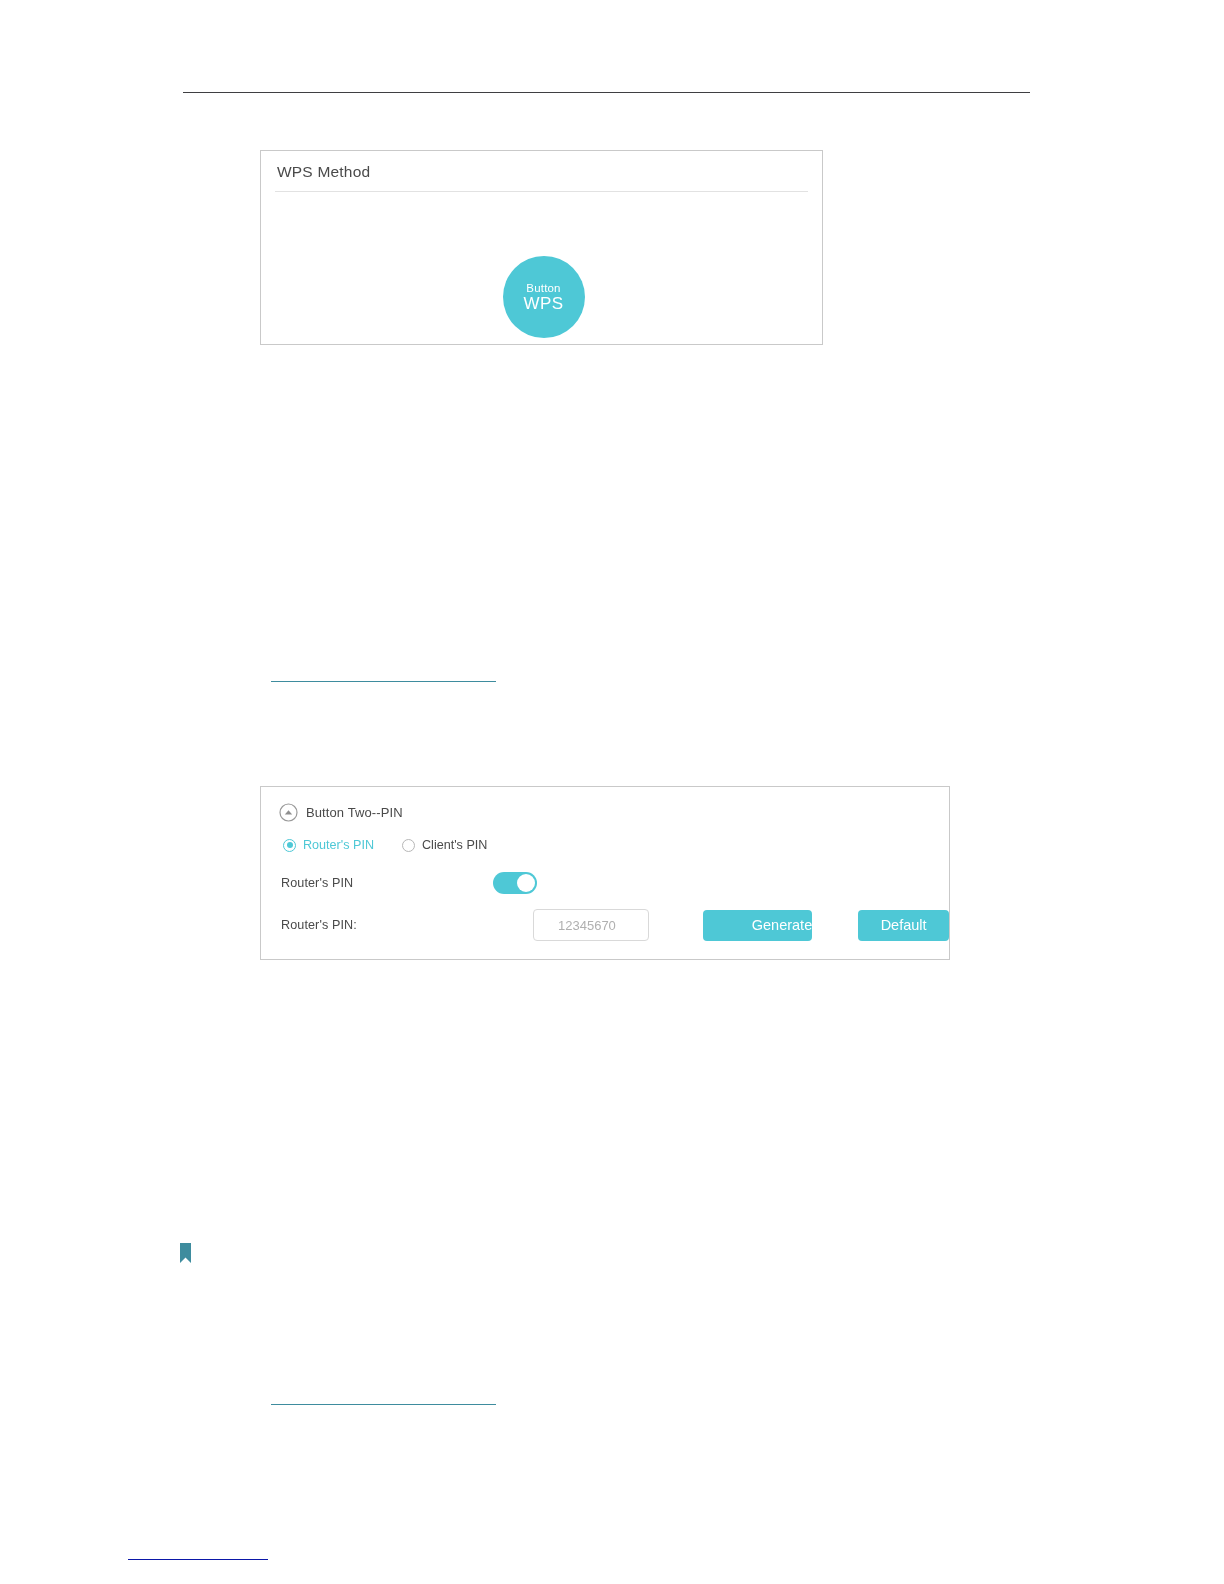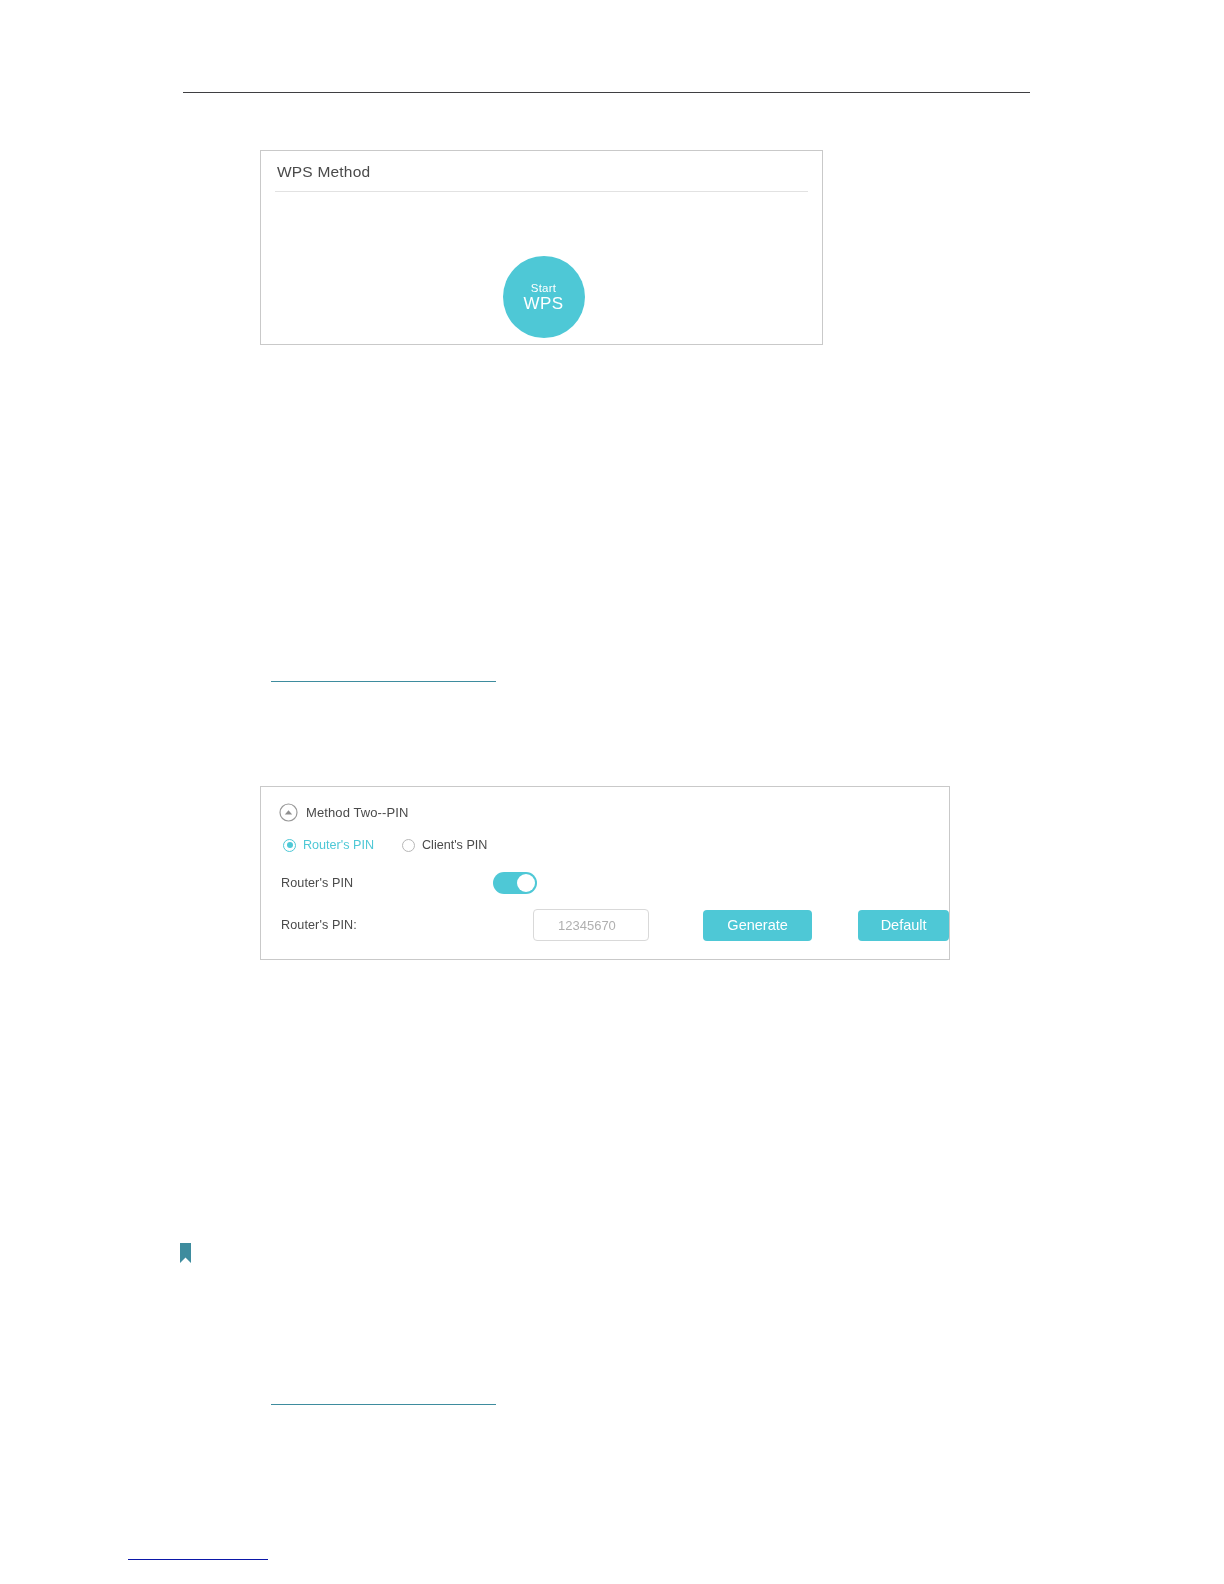--- a/index.html
+++ b/index.html
@@ -201,21 +201,21 @@
     height: 31px;
     border: none;
     border-radius: 4px;
     background: #4ec8d6;
     color: #ffffff;
     font-family: "Liberation Sans", sans-serif;
     font-size: 14.5px;
     cursor: pointer;
     padding: 0;
   }
-  #btn-generate { width: 172px; margin-left: 14px; }
+  #btn-generate { width: 172px; margin-left: 14px; text-align: right; }
   #btn-default  { width: 143px; margin-left: 6px; }
 
   
   .teal-underline {
     position: absolute;
     height: 0;
     border-top: 1.3px solid #3e8c9e;
   }
   #link-underline-1 { left: 271px; top: 681px; width: 225px; }
   #link-underline-2 { left: 271px; top: 1404px; width: 225px; }
@@ -244,38 +244,38 @@
 
 <div class="card" id="card-wps-method">
 
   <div class="card-title">WPS Method</div>
 
   <div class="card-title-divider"></div>
 
 
   <div class="wps-btn-row">
     <button class="start-wps-button">
-      <span class="lbl-start">Start</span>
+      <span class="lbl-start">Button</span>
       <span class="lbl-wps">WPS</span>
     </button>
   </div>
 </div>
 
 <div class="teal-underline" id="link-underline-1"></div>
 
 <div class="card" id="card-method-two">
 
   <div class="m2-header">
     <span class="collapse-icon">
       <svg viewBox="0 0 19 19" width="19" height="19" aria-hidden="true">
         <circle cx="9.5" cy="9.5" r="8.5" fill="#ffffff" stroke="#9a9a9a" stroke-width="1.2"></circle>
         <path d="M5.8 11.6 L9.5 7.2 L13.2 11.6 Z" fill="#8f8f8f"></path>
       </svg>
     </span>
-    <span class="m2-header-label">Method Two--PIN</span>
+    <span class="m2-header-label">Button Two--PIN</span>
   </div>
 
   <div class="radio-row">
     <label class="radio-item">
       <span class="radio-dot checked"></span>
       <span class="radio-label active">Router's PIN</span>
     </label>
     <label class="radio-item">
       <span class="radio-dot unchecked"></span>
       <span class="radio-label">Client's PIN</span>

